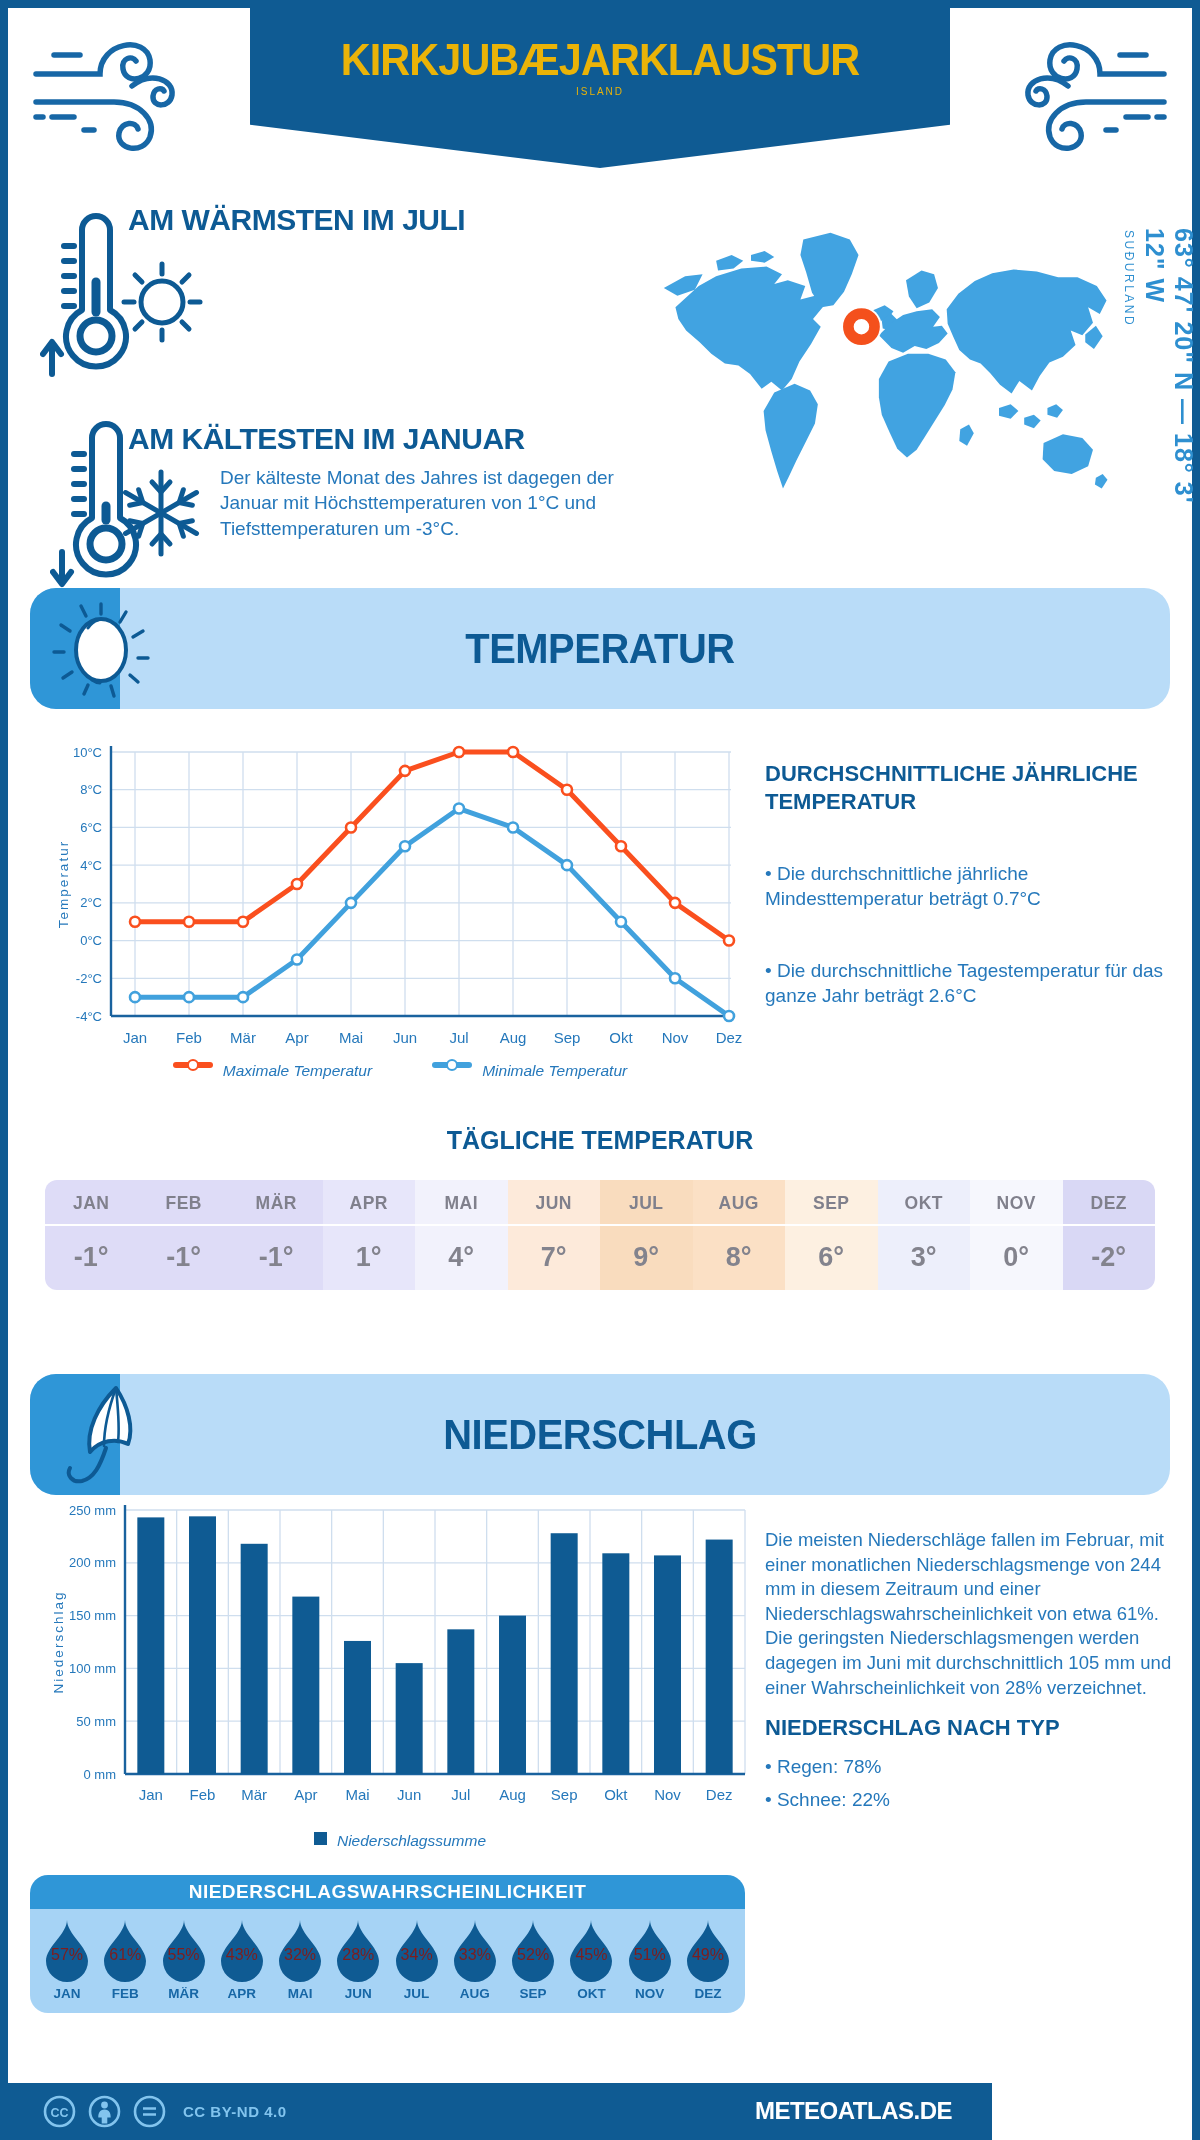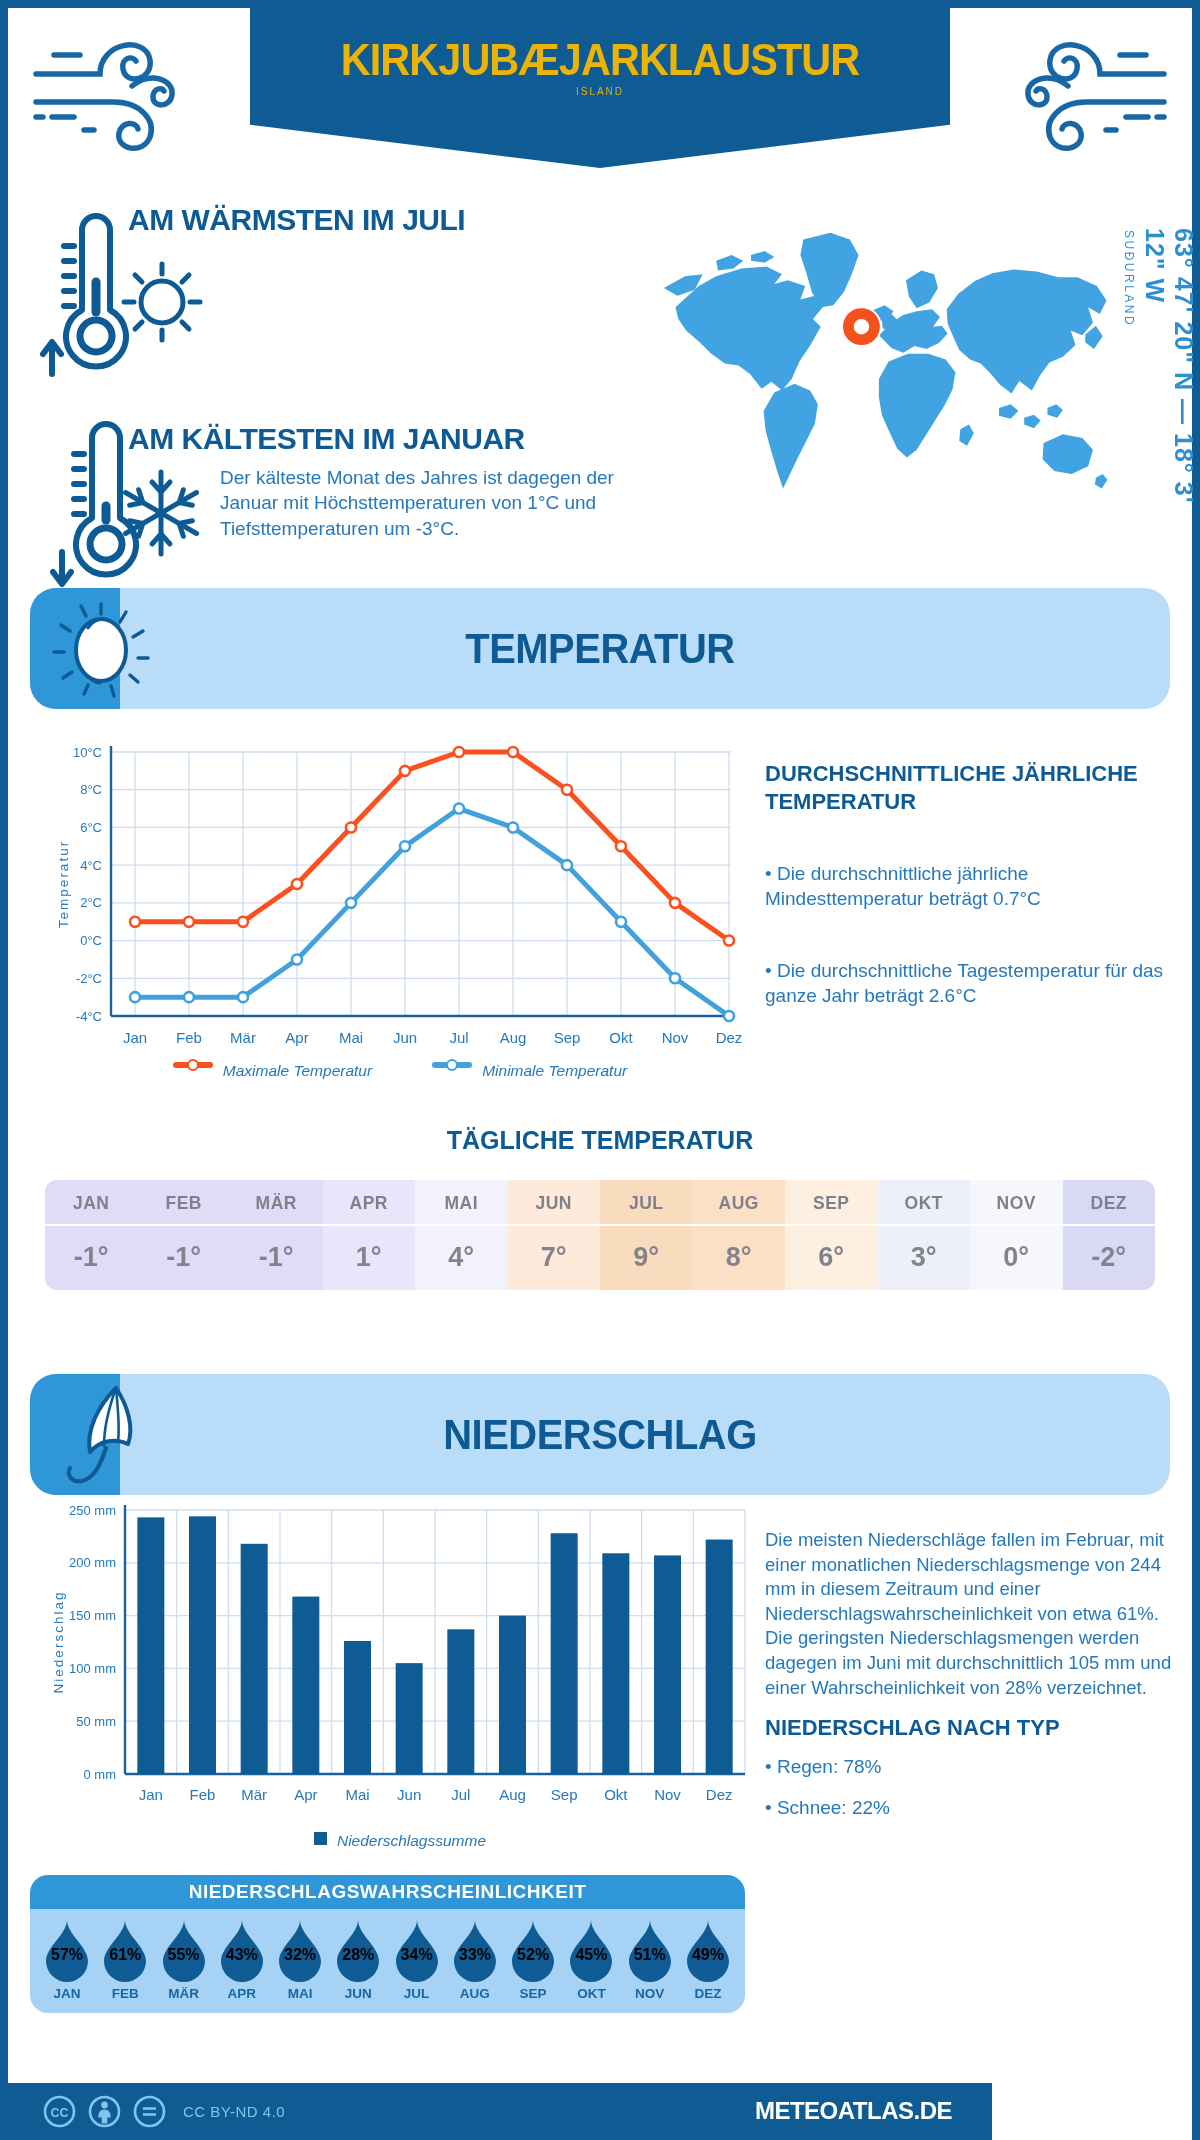--- a/index.html
+++ b/index.html
@@ -54,27 +54,27 @@
   .tval{height:64px;line-height:62px;font-size:27px;font-weight:bold;color:#83838d;}
   
   .prob{width:715px;border-radius:18px;overflow:hidden;}
   .prob-head{height:34px;line-height:34px;background:#2f96d7;color:#fff;text-align:center;
              font-weight:bold;font-size:19px;letter-spacing:.5px;}
   .prob-body{background:#a6d3f5;padding:10px 10px 12px;}
   #drop-row{display:flex;justify-content:space-between;}
   .drop-col{width:54px;text-align:center;}
   .drop{position:relative;width:50px;height:64px;margin:0 auto;}
   .drop .pct{position:absolute;left:0;right:0;top:56%;transform:translateY(-50%);
-             color:#000000;font-weight:bold;font-size:16px;}
+             color:#7f1d1d;font-weight:normal;font-size:16px;}
   .drop-month{margin-top:3px;font-size:13.5px;font-weight:bold;color:#1767a6;}
   
   .footer{left:0;top:2083px;width:992px;height:57px;background:#0f5b93;color:#82c4ee;}
   .cc-wrap{position:absolute;left:42px;top:11px;display:flex;align-items:center;gap:10px;}
   .cc-ic{stroke:#82c4ee;fill:none;stroke-width:2.6;}
-  .cc-label{font-size:15px;font-weight:normal;margin-left:6px;letter-spacing:.5px;}
+  .cc-label{font-size:15px;font-weight:bold;margin-left:6px;letter-spacing:.5px;}
   .brand{position:absolute;right:40px;top:14px;color:#fff;font-size:24px;font-weight:bold;letter-spacing:-.5px;}
 </style>
 </head>
 <body>
 
 <div id="page">
 
   <div class="abs frame-top"></div>
   <div class="abs frame-left"></div>
   <div class="abs frame-right"></div>
@@ -438,21 +438,21 @@
     <span class="lg-item">
       <span class="lg-sq"></span>
       <span>Niederschlagssumme</span>
     </span>
   </div>
 
   <div class="abs" style="left:765px;top:1502px;width:408px">
     <div class="bodytext" style="font-size:18.5px;margin-top:26px">Die meisten Niederschläge fallen im Februar, mit einer monatlichen Niederschlagsmenge von 244 mm in diesem Zeitraum und einer Niederschlagswahrscheinlichkeit von etwa 61%. Die geringsten Niederschlagsmengen werden dagegen im Juni mit durchschnittlich 105 mm und einer Wahrscheinlichkeit von 28% verzeichnet.</div>
     <div class="colhead" style="margin-top:14px">NIEDERSCHLAG NACH TYP</div>
     <div class="bullet" style="margin-top:12px">• Regen: 78%</div>
-    <div class="bullet" style="margin-top:16px">• Schnee: 22%</div>
+    <div class="bullet" style="margin-top:8px">• Schnee: 22%</div>
   </div>
 
   <div class="abs prob" style="left:30px;top:1875px">
     <div class="prob-head">NIEDERSCHLAGSWAHRSCHEINLICHKEIT</div>
     <div class="prob-body">
       <div id="drop-row">
           <div class="drop-col">
             <div class="drop"><svg width="50" height="64" viewBox="0 0 50 64">
                 <path d="M25 1 C25 15 4 28 4 42 a21 21 0 0 0 42 0 C46 28 25 15 25 1 Z" fill="#0f5b93"></path>
               </svg><span class="pct">57%</span></div>

